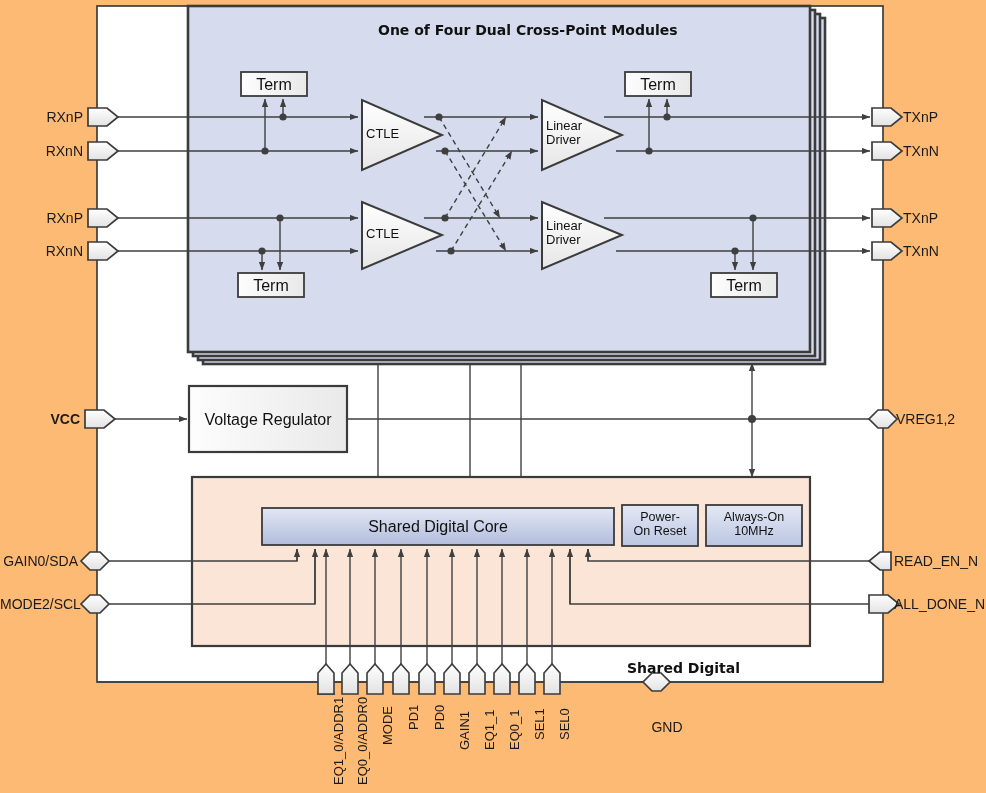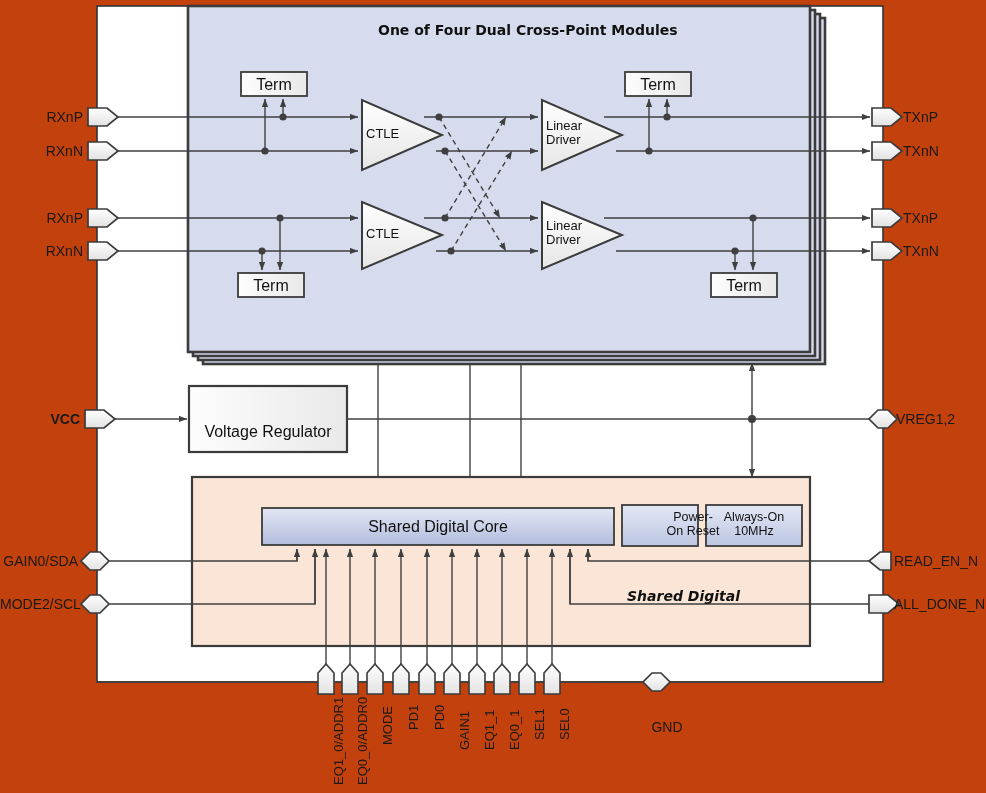--- a/index.html
+++ b/index.html
@@ -1,17 +1,17 @@
 <!DOCTYPE html>
 <html><head>
 <meta charset="utf-8">
 <style>
   html,body{margin:0;padding:0;background:#ffffff;}
   body{font-family:"Liberation Sans", sans-serif;}
-  #root{position:relative;width:986px;height:793px;overflow:hidden;background:#c2410c;}
+  #root{position:relative;width:986px;height:793px;overflow:hidden;background:#fdba74;}
   #svgroot{position:absolute;left:0;top:0;width:986px;height:793px;}
 
   .lbl{position:absolute;font-family:"Liberation Sans", sans-serif;font-size:14px;color:#1a1a1a;white-space:nowrap;}
   .lbl-r{text-align:right;}
   .blk-title{position:absolute;font-family:"DejaVu Sans", sans-serif;font-weight:bold;font-size:14px;color:#111;white-space:nowrap;}
   .box-text{position:absolute;font-family:"Liberation Sans", sans-serif;font-size:16px;color:#111;text-align:center;line-height:1.15;white-space:pre-line;}
   .vlabel{position:absolute;font-family:"Liberation Sans", sans-serif;font-size:13px;color:#1a1a1a;white-space:nowrap;
           transform-origin:0 0;transform:rotate(-90deg);}
   .amp-text{position:absolute;font-family:"Liberation Sans", sans-serif;font-size:13px;color:#111;line-height:1.1;white-space:pre-line;}
 </style>
@@ -197,40 +197,40 @@
         <polygon points="469,673 477,664 485,673 485,694 469,694" fill="url(#gradPin)" stroke="#3b3b3b" stroke-width="1.6"></polygon>
         <polygon points="494,673 502,664 510,673 510,694 494,694" fill="url(#gradPin)" stroke="#3b3b3b" stroke-width="1.6"></polygon>
         <polygon points="519,673 527,664 535,673 535,694 519,694" fill="url(#gradPin)" stroke="#3b3b3b" stroke-width="1.6"></polygon>
         <polygon points="544,673 552,664 560,673 560,694 544,694" fill="url(#gradPin)" stroke="#3b3b3b" stroke-width="1.6"></polygon>
       </g>
     </g>
   </svg>
 
   <div class="blk-title" style="left:378px;top:22px;">One of Four Dual Cross-Point Modules</div>
 
-  <div class="blk-title" style="left:627px;top:588px;font-style:italic;">Shared Digital</div>
+  <div class="blk-title" style="left:627px;top:660px;">Shared Digital</div>
 
   <div class="box-text" style="left:241px;top:76px;width:66px;">Term</div>
   <div class="box-text" style="left:238px;top:277px;width:66px;">Term</div>
   <div class="box-text" style="left:625px;top:76px;width:66px;">Term</div>
   <div class="box-text" style="left:711px;top:277px;width:66px;">Term</div>
 
   <div class="amp-text" style="left:366px;top:127px;">CTLE</div>
   <div class="amp-text" style="left:366px;top:227px;">CTLE</div>
 
   <div class="amp-text" style="left:546px;top:119px;">Linear
 Driver</div>
   <div class="amp-text" style="left:546px;top:219px;">Linear
 Driver</div>
 
-  <div class="box-text" style="left:189px;top:411px;width:158px;margin-top:12px;">Voltage Regulator</div>
+  <div class="box-text" style="left:189px;top:411px;width:158px;">Voltage Regulator</div>
 
   <div class="box-text" style="left:262px;top:518px;width:352px;">Shared Digital Core</div>
 
-  <div class="box-text" style="left:622px;top:510px;width:76px;font-size:12.5px;margin-left:33px;">Power-
+  <div class="box-text" style="left:622px;top:510px;width:76px;font-size:12.5px;">Power-
 On Reset</div>
   <div class="box-text" style="left:706px;top:510px;width:96px;font-size:12.5px;">Always-On
 10MHz</div>
 
   <div class="lbl lbl-r" style="left:0px;top:109px;width:83px;">RXnP</div>
   <div class="lbl lbl-r" style="left:0px;top:143px;width:83px;">RXnN</div>
   <div class="lbl lbl-r" style="left:0px;top:210px;width:83px;">RXnP</div>
   <div class="lbl lbl-r" style="left:0px;top:243px;width:83px;">RXnN</div>
   <div class="lbl lbl-r" style="left:0px;top:411px;width:80px;font-weight:bold;">VCC</div>
   <div class="lbl lbl-r" style="left:0px;top:553px;width:78px;">GAIN0/SDA</div>

